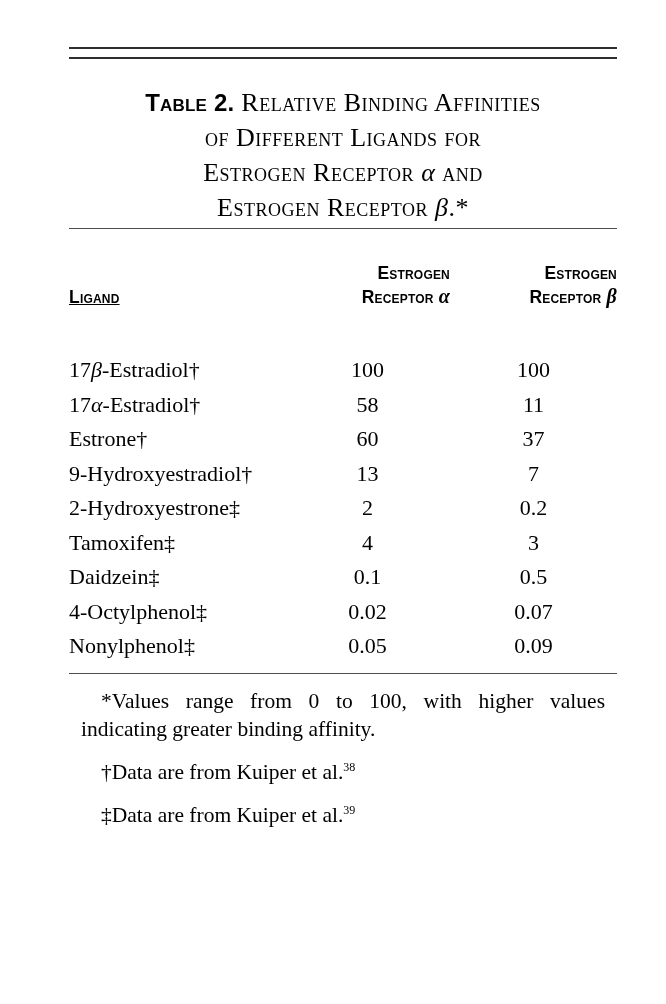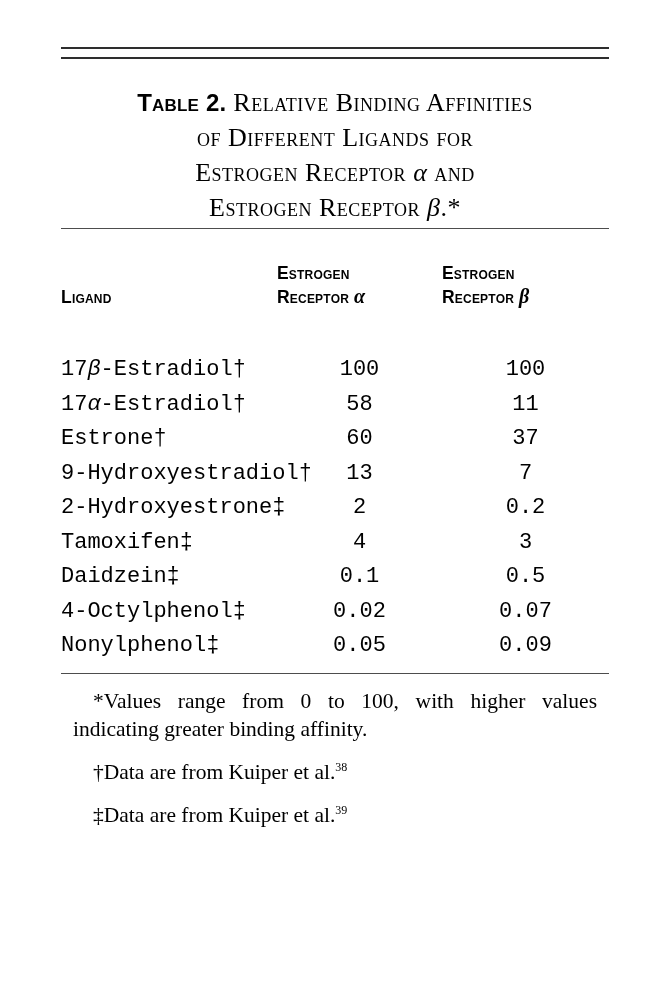--- a/index.html
+++ b/index.html
@@ -13,21 +13,21 @@
     color: #000000;
   }
   .page {
     position: relative;
     width: 666px;
     height: 1004px;
     background: #ffffff;
   }
   .figure {
     position: absolute;
-    left: 61px;
+    left: 69px;
     top: 0;
     width: 548px;
   }
   .rule-double {
     margin-top: 47px;
     height: 8px;
     border-top: 2px solid #2e2e2e;
     border-bottom: 2px solid #2e2e2e;
   }
   .title {
@@ -67,31 +67,31 @@
   th {
     font-family: "Liberation Sans", sans-serif;
     font-weight: bold;
     font-variant: small-caps;
     font-size: 17.5px;
     line-height: 23px;
     letter-spacing: 0.2px;
     vertical-align: bottom;
     padding: 0 0 44px 0;
   }
-  th.h-ligand { text-align: left; }
-  th.h-num { text-align: left; }
+  th.h-ligand { text-align: left; text-decoration: underline; }
+  th.h-num { text-align: right; }
   .greek-head {
     font-variant: normal;
     font-style: italic;
     font-weight: bold;
     font-family: "Liberation Serif", serif;
     font-size: 20px;
   }
   td {
-    font-family: Liberation Mono, monospace;
+    font-family: Liberation Serif, serif;
     font-size: 22px;
     line-height: 34.5px;
     padding: 0;
     white-space: nowrap;
   }
   td.c-ligand { text-align: left; }
   td.c-num { text-align: center; }
   .greek-cell {
     font-style: italic;
   }

